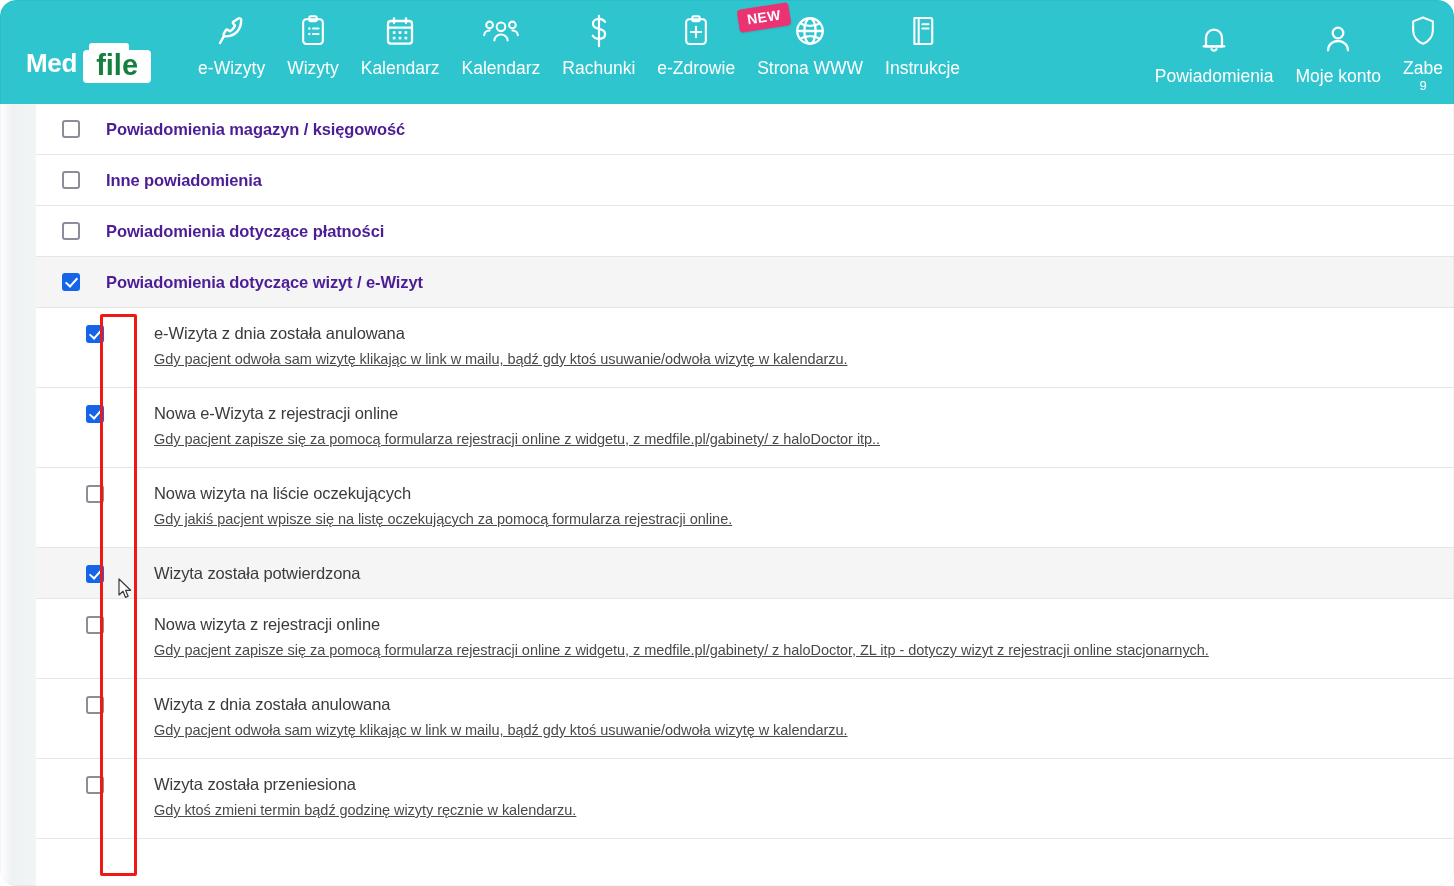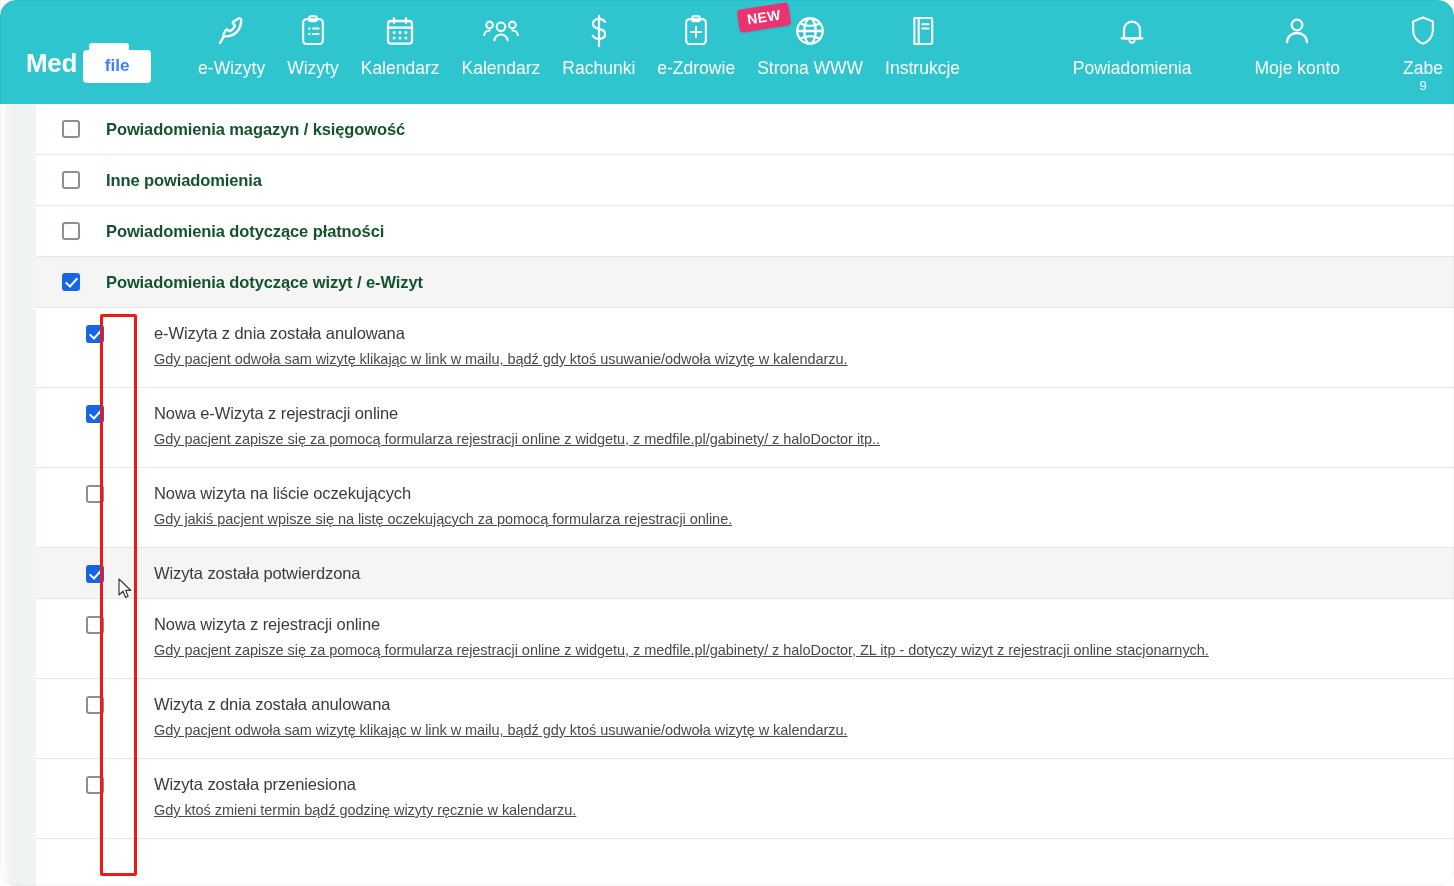--- a/index.html
+++ b/index.html
@@ -61,22 +61,22 @@
     position: absolute;
     left: 0; top: 7px;
     width: 68px; height: 33px;
     background: #ffffff;
     border-radius: 4px;
     display: flex;
     align-items: center;
     justify-content: center;
   }
   .logo-folder .body span {
-    color: #3b82f6;
-    font-size: 17px;
+    color: #15803d;
+    font-size: 29px;
     font-weight: bold;
     line-height: 1;
     padding-bottom: 2px;
   }
 
   .navitems {
     display: flex;
     align-items: flex-start;
     margin-left: 36px;
     margin-top: 8px;
@@ -101,24 +101,23 @@
   .navitem .lbl {
     color: #ffffff;
     font-size: 17.5px;
     line-height: 20px;
     white-space: nowrap;
     margin-top: 4px;
   }
   .navright {
     margin-left: auto;
     display: flex;
-    align-items: flex-start;
+    align-items: center;
     margin-top: 8px;
     margin-right: 0px;
-    gap: 41px;
   }
   .new-badge {
     position: absolute;
     left: -8px; top: -2px;
     background: #EC3372;
     color: #ffffff;
     font-size: 14px;
     font-weight: bold;
     padding: 3px 9px 4px 9px;
     border-radius: 4px;
@@ -166,21 +165,21 @@
   }
   .row.cat .cb-cell {
     width: 70px;
     display: flex;
     justify-content: center;
     align-items: center;
   }
   .row.cat .cat-label {
     font-size: 16.5px;
     font-weight: bold;
-    color: #14532d;
+    color: #4c1d95;
     letter-spacing: -0.1px;
   }
 
   .row.sub { padding: 0; }
   .row.sub .cb-cell {
     width: 118px;
     display: flex;
     justify-content: center;
     padding-top: 17px;
     flex: 0 0 118px;

